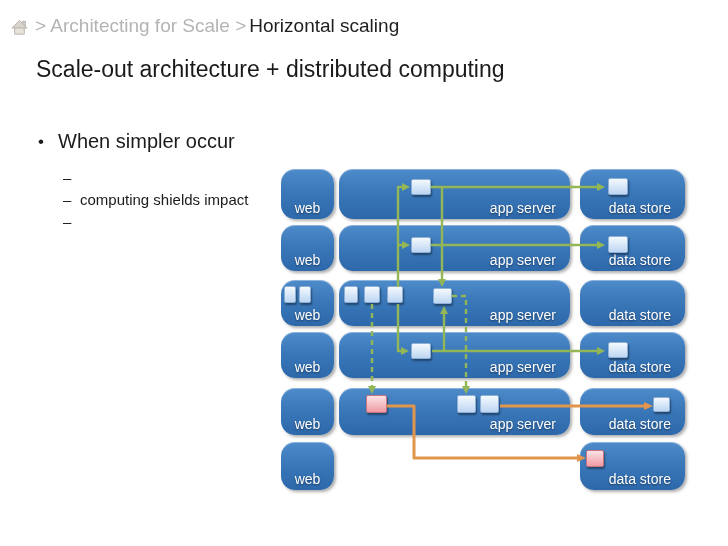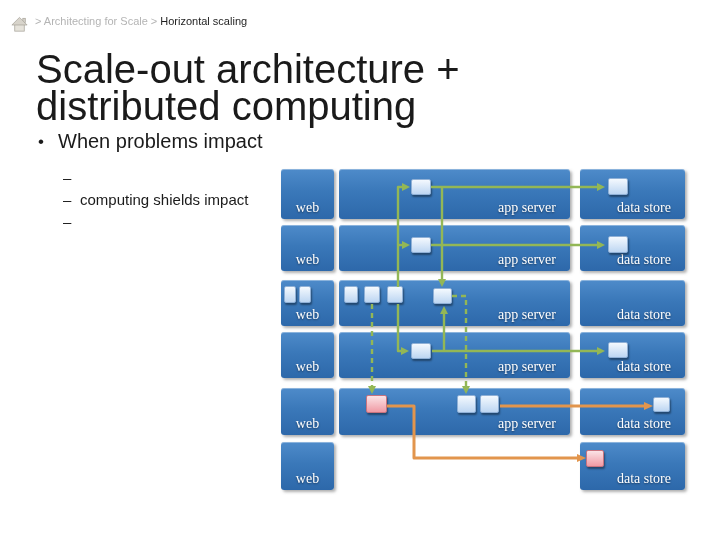--- a/index.html
+++ b/index.html
@@ -1,38 +1,38 @@
 <!DOCTYPE html>
 <html style="--box-top: #4e8bca; --box-bottom: #2d68aa; --chip-blue: #bdd6f2; --chip-pink: #f09aa4;"><head>
 <meta charset="utf-8">
 <style>
   html,body{margin:0;padding:0;background:#fff;}
   body{width:728px;height:546px;position:relative;overflow:hidden;
        font-family:"Liberation Sans",sans-serif;color:#1b1b1b;}
 
   
-  .breadcrumb{position:absolute;left:10px;top:15px;display:flex;align-items:flex-start;
-              font-size:11px;white-space:pre;}
+  .breadcrumb{position:absolute;left:10px;top:15px;display:flex;align-items:flex-end;
+              font-size:19px;white-space:pre;}
   .crumb-muted{color:#b4b4b4;margin-left:6px;}
   .crumb-current{color:#1f1f1f;margin-left:3px;}
 
   
   .title{position:absolute;left:36px;top:51px;width:566px;margin:0;
-         font-size:40px;line-height:37px;font-weight:400;color:#1a1a1a;}
+         font-size:23px;line-height:37px;font-weight:400;color:#1a1a1a;}
   .bullet{position:absolute;left:38px;top:129px;font-size:20px;line-height:24px;}
   .bullet .b-marker{display:inline-block;width:20px;font-size:17px;vertical-align:1px;}
   .subs{position:absolute;left:63px;top:167px;font-size:15px;line-height:22px;}
   .sub-line{display:flex;}
   .sub-line .s-marker{width:17px;color:#222;}
 
   
   #diagram{position:absolute;inset:0;}
-  .bigbox{position:absolute;border-radius:3px;
+  .bigbox{position:absolute;border-radius:14px;
           background:linear-gradient(180deg,var(--box-top,#4e8bca) 0%,#3a78b9 45%,var(--box-bottom,#2d68aa) 100%);
-          box-shadow:2px 2px 3px rgba(110,110,110,.55), inset 0 1px 0 rgba(255,255,255,.35);font-family:Liberation Serif, serif;}
+          box-shadow:2px 2px 3px rgba(110,110,110,.55), inset 0 1px 0 rgba(255,255,255,.35);}
   .lbl{position:absolute;bottom:3px;right:14px;color:#fff;font-size:14px;
        text-shadow:0 1px 2px rgba(0,0,0,.45);}
   .lbl-center{left:0;right:0;text-align:center;}
   .chip{position:absolute;border-radius:2px;border:1px solid #8fb0d6;
         background:linear-gradient(180deg,#f4f9fe 0%,var(--chip-blue,#bdd6f2) 100%);
         box-shadow:1px 2px 2px rgba(0,0,0,.40);box-sizing:border-box;}
   .chip.pink{border-color:#c8737e;
         background:linear-gradient(180deg,#fbe3e6 0%,var(--chip-pink,#f09aa4) 100%);}
   #flows{position:absolute;left:0;top:0;pointer-events:none;}
 </style>
@@ -45,21 +45,21 @@
     <rect x="5" y="9" width="10" height="8" fill="#e6e3db" stroke="#a9a59c" stroke-width="0.8"></rect>
     <path d="M2 10.5 L10 2.5 L18 10.5 Z" fill="#d8d4cb" stroke="#a9a59c" stroke-width="0.8"></path>
   </svg>
   <span class="crumb-muted">&gt; Architecting for Scale &gt;</span>
   <span class="crumb-current">Horizontal scaling</span>
 </div>
 
 <h1 class="title">Scale-out architecture + distributed computing</h1>
 
 <div class="bullet">
-  <span class="b-marker">•</span><span>When problems impact</span>
+  <span class="b-marker">•</span><span>When simpler occur</span>
 </div>
 
 <div class="subs">
   <div class="sub-line">
     <span class="s-marker">–</span>
   </div>
   <div class="sub-line">
     <span class="s-marker">–</span>
     <span>computing shields impact</span>
   </div>

